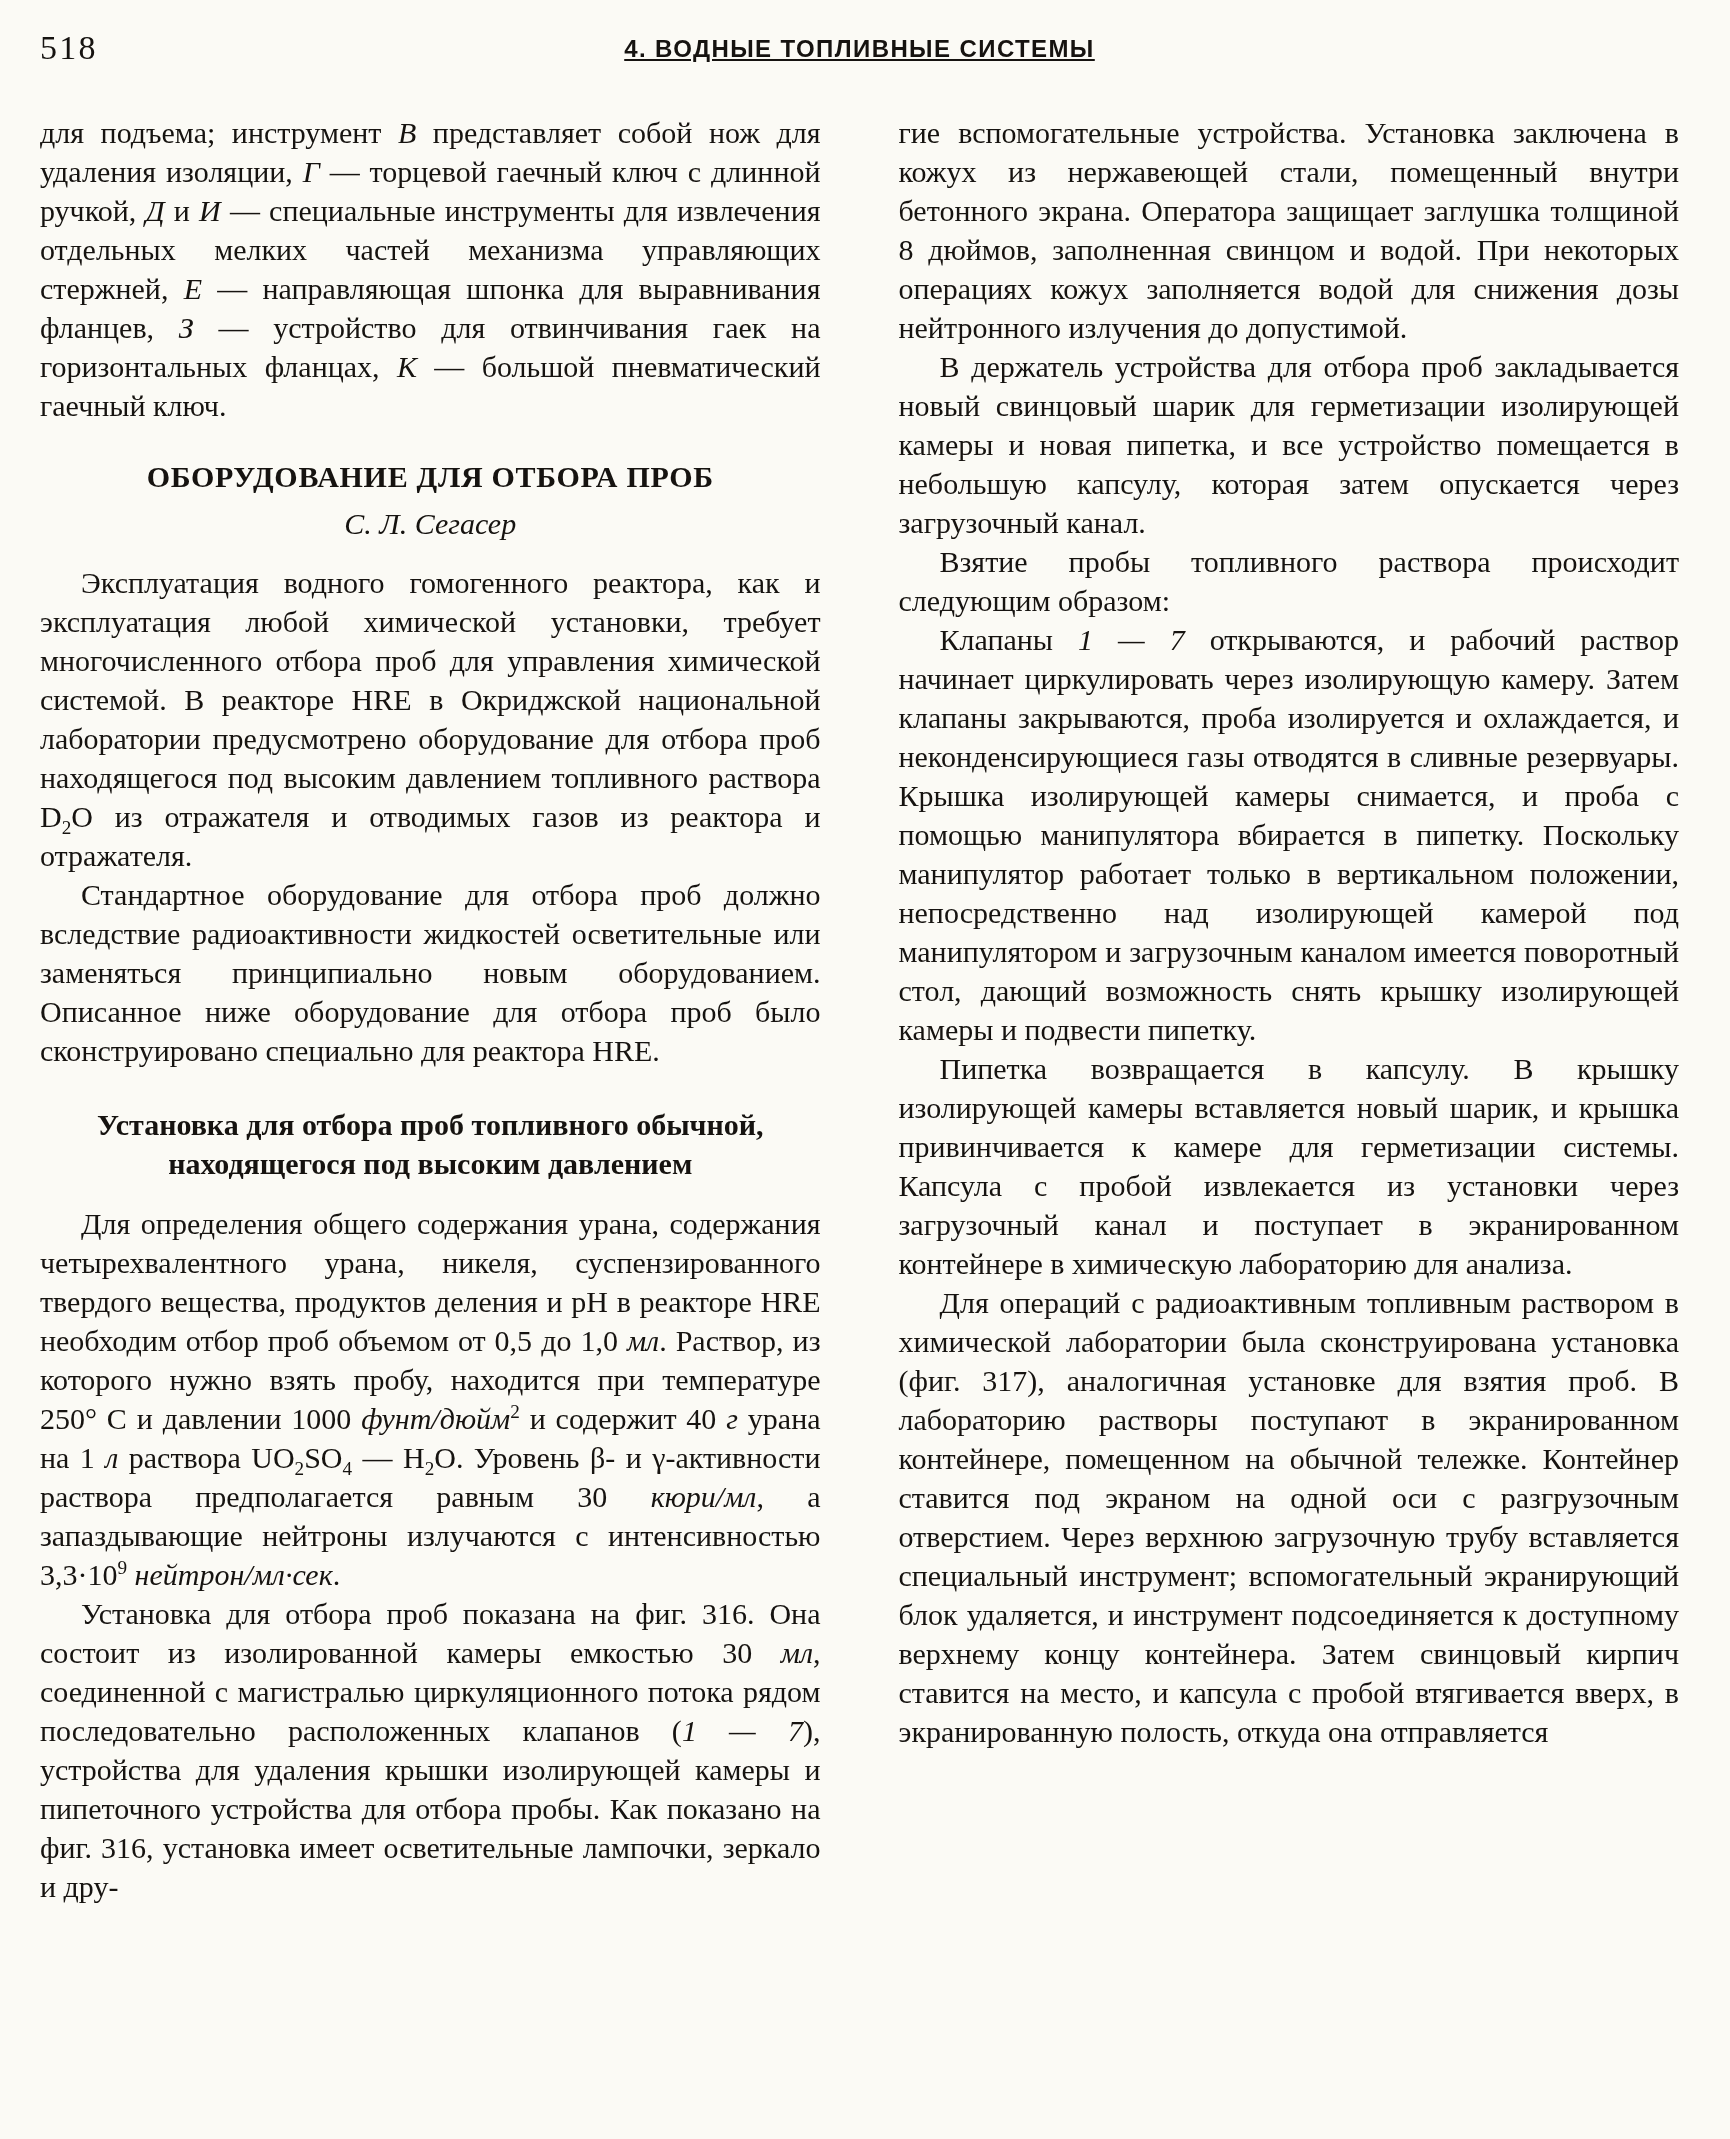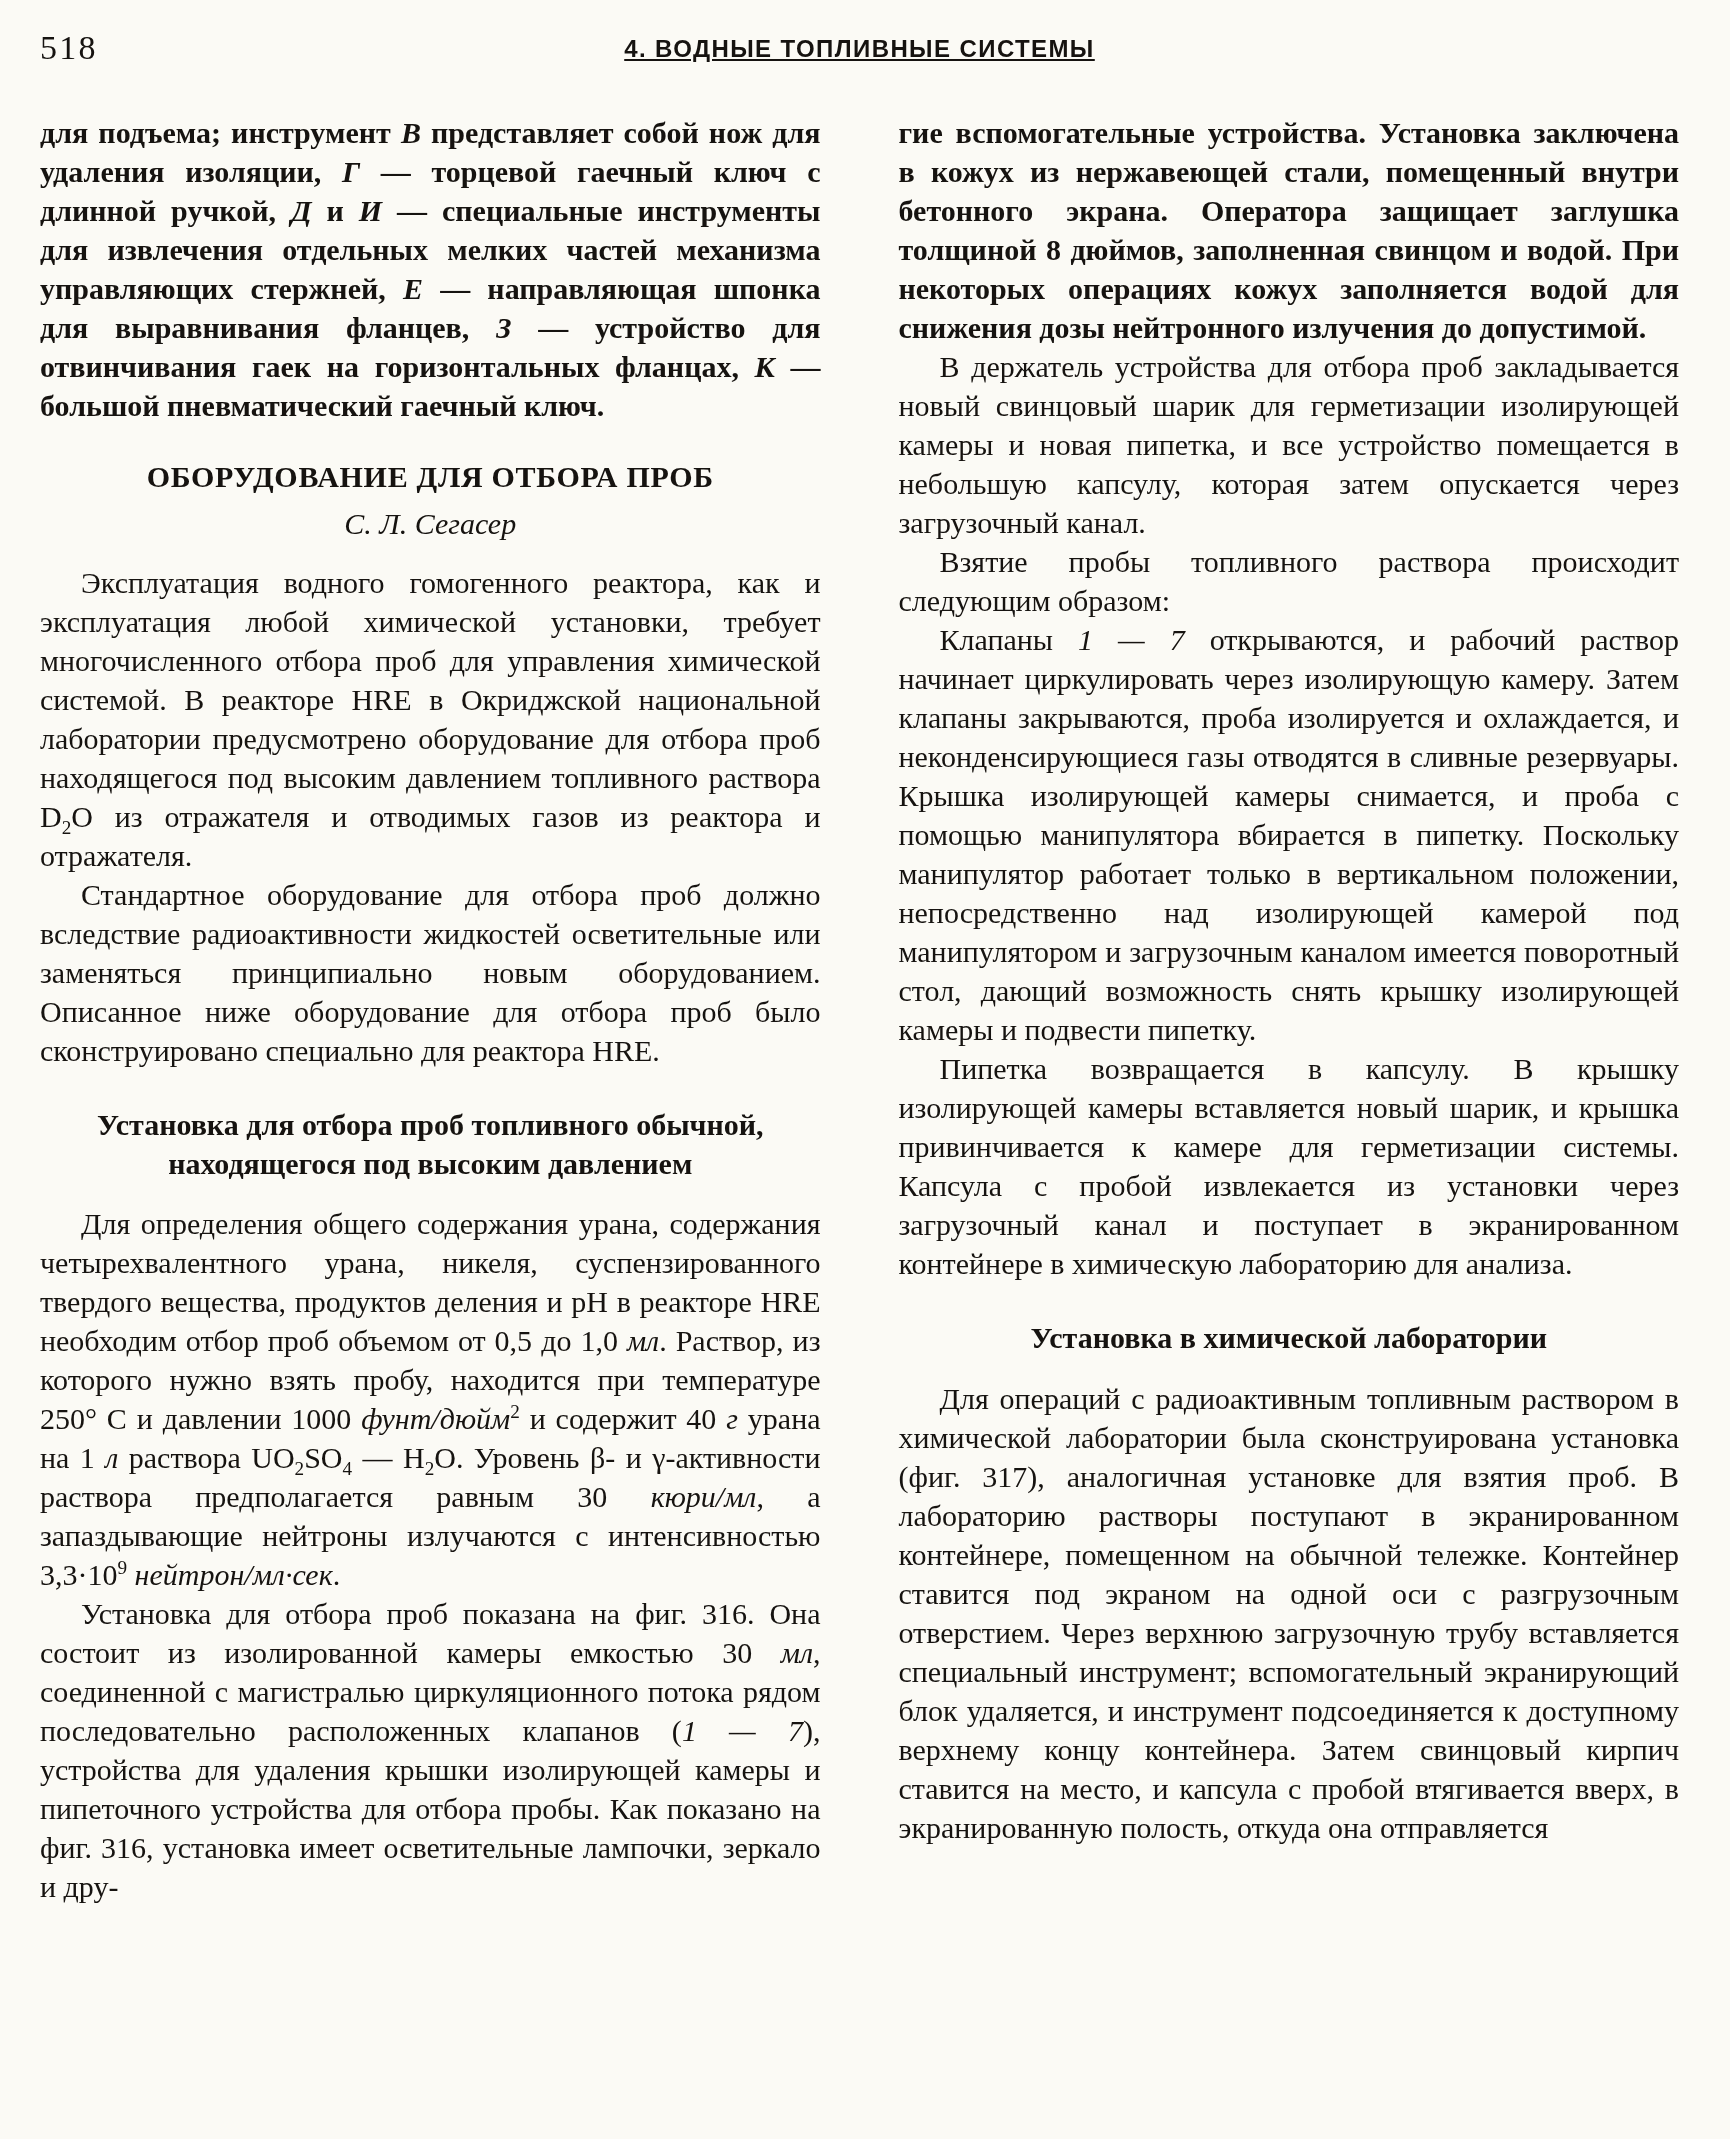--- a/index.html
+++ b/index.html
@@ -54,21 +54,20 @@
     line-height: 39px;
     text-align: justify;
     hyphens: auto;
   }
   .col p {
     margin: 0;
     text-indent: 41px;
   }
   .col p.noindent {
     text-indent: 0;
-    font-weight: bold;
   }
   .section-heading {
     text-align: center;
     font-weight: bold;
     font-size: 30px;
     line-height: 38px;
     letter-spacing: 0.7px;
     margin: 33px 0 8.7px 0;
   }
   .author {
@@ -112,20 +111,19 @@
       <p>Для определения общего содержания урана, содержания четырехвалентного урана, никеля, суспензированного твердого вещества, продуктов деления и pH в реакторе HRE необходим отбор проб объемом от 0,5 до 1,0 <i>мл</i>. Раствор, из которого нужно взять пробу, находится при температуре 250° С и давлении 1000 <i>фунт/дюйм</i><sup>2</sup> и содержит 40 <i>г</i> урана на 1 <i>л</i> раствора UO<sub>2</sub>SO<sub>4</sub> — H<sub>2</sub>O. Уровень β- и γ-активности раствора предполагается равным 30 <i>кюри/мл</i>, а запаздывающие нейтроны излучаются с интенсивностью 3,3·10<sup>9</sup> <i>нейтрон/мл·сек</i>.</p>
       <p>Установка для отбора проб показана на фиг. 316. Она состоит из изолированной камеры емкостью 30 <i>мл</i>, соединенной с магистралью циркуляционного потока рядом последовательно расположенных клапанов (<i>1 — 7</i>), устройства для удаления крышки изолирующей камеры и пипеточного устройства для отбора пробы. Как показано на фиг. 316, установка имеет осветительные лампочки, зеркало и дру-</p>
     </div>
 
     <div class="col">
       <p class="noindent">гие вспомогательные устройства. Установка заключена в кожух из нержавеющей стали, помещенный внутри бетонного экрана. Оператора защищает заглушка толщиной 8 дюймов, заполненная свинцом и водой. При некоторых операциях кожух заполняется водой для снижения дозы нейтронного излучения до допустимой.</p>
       <p>В держатель устройства для отбора проб закладывается новый свинцовый шарик для герметизации изолирующей камеры и новая пипетка, и все устройство помещается в небольшую капсулу, которая затем опускается через загрузочный канал.</p>
       <p>Взятие пробы топливного раствора происходит следующим образом:</p>
       <p>Клапаны <i>1 — 7</i> открываются, и рабочий раствор начинает циркулировать через изолирующую камеру. Затем клапаны закрываются, проба изолируется и охлаждается, и неконденсирующиеся газы отводятся в сливные резервуары. Крышка изолирующей камеры снимается, и проба с помощью манипулятора вбирается в пипетку. Поскольку манипулятор работает только в вертикальном положении, непосредственно над изолирующей камерой под манипулятором и загрузочным каналом имеется поворотный стол, дающий возможность снять крышку изолирующей камеры и подвести пипетку.</p>
       <p>Пипетка возвращается в капсулу. В крышку изолирующей камеры вставляется новый шарик, и крышка привинчивается к камере для герметизации системы. Капсула с пробой извлекается из установки через загрузочный канал и поступает в экранированном контейнере в химическую лабораторию для анализа.</p>
-      <div class="subsection-heading">Установка в химической лаборатории</div>
       <p>Для операций с радиоактивным топливным раствором в химической лаборатории была сконструирована установка (фиг. 317), аналогичная установке для взятия проб. В лабораторию растворы поступают в экранированном контейнере, помещенном на обычной тележке. Контейнер ставится под экраном на одной оси с разгрузочным отверстием. Через верхнюю загрузочную трубу вставляется специальный инструмент; вспомогательный экранирующий блок удаляется, и инструмент подсоединяется к доступному верхнему концу контейнера. Затем свинцовый кирпич ставится на место, и капсула с пробой втягивается вверх, в экранированную полость, откуда она отправляется</p>
     </div>
 
   </div>
 
 </div>
 
 
 </body></html>

